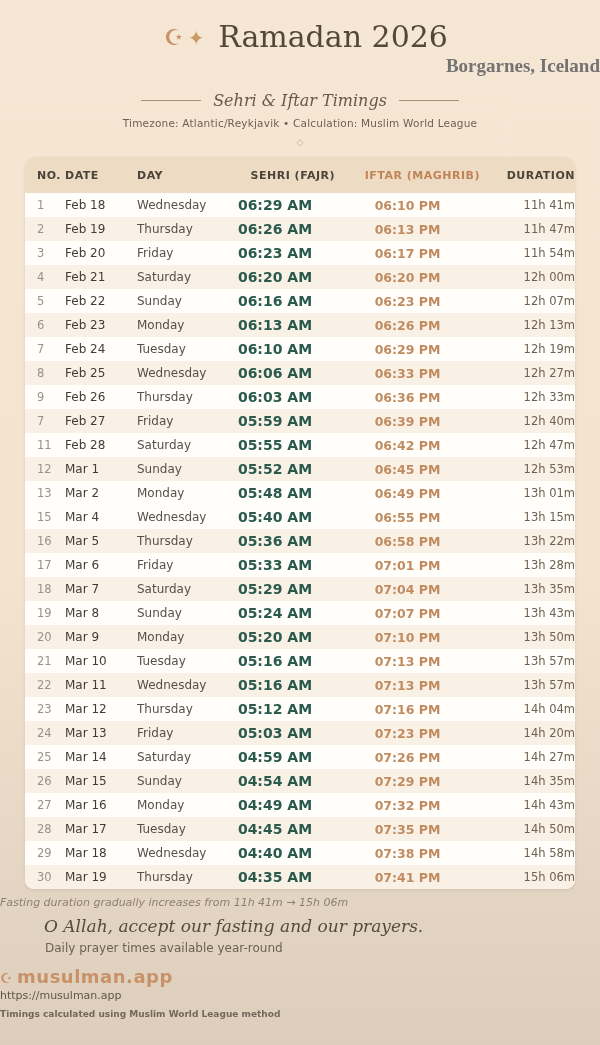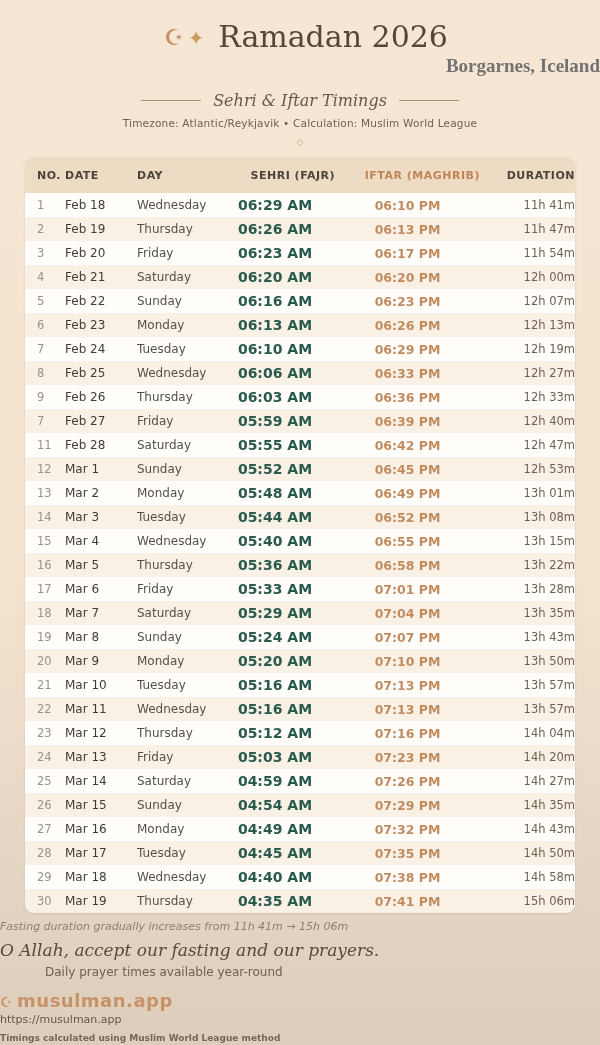--- a/index.html
+++ b/index.html
@@ -115,20 +115,21 @@
     font-style: italic;
     font-size: 11px;
     color: #8d7f70;
   }
   .dua {
     margin-top: 7px;
     font-family: "DejaVu Serif", "Liberation Serif", serif;
     font-style: italic;
     font-size: 17px;
     color: #554a3e;
+    padding-left: 44px;
   }
   .availability {
     margin-top: 5px;
     font-size: 12px;
     color: #6e6152;
     padding-left: 45px;
   }
   .app-line {
     margin-top: 11px;
     font-size: 18px;
@@ -289,28 +290,20 @@
             <td class="td-dur">12h 53m</td>
           </tr>
           <tr class="even">
             <td class="td-no">13</td>
             <td class="td-date">Mar 2</td>
             <td class="td-day">Monday</td>
             <td class="td-sehri">05:48 AM</td>
             <td class="td-iftar">06:49 PM</td>
             <td class="td-dur">13h 01m</td>
           </tr>
-          <tr class="odd">
-            <td class="td-no">14</td>
-            <td class="td-date">Mar 3</td>
-            <td class="td-day">Tuesday</td>
-            <td class="td-sehri">05:44 AM</td>
-            <td class="td-iftar">06:52 PM</td>
-            <td class="td-dur">13h 08m</td>
-          </tr>
           <tr class="even">
             <td class="td-no">15</td>
             <td class="td-date">Mar 4</td>
             <td class="td-day">Wednesday</td>
             <td class="td-sehri">05:40 AM</td>
             <td class="td-iftar">06:55 PM</td>
             <td class="td-dur">13h 15m</td>
           </tr>
           <tr class="odd">
             <td class="td-no">16</td>

